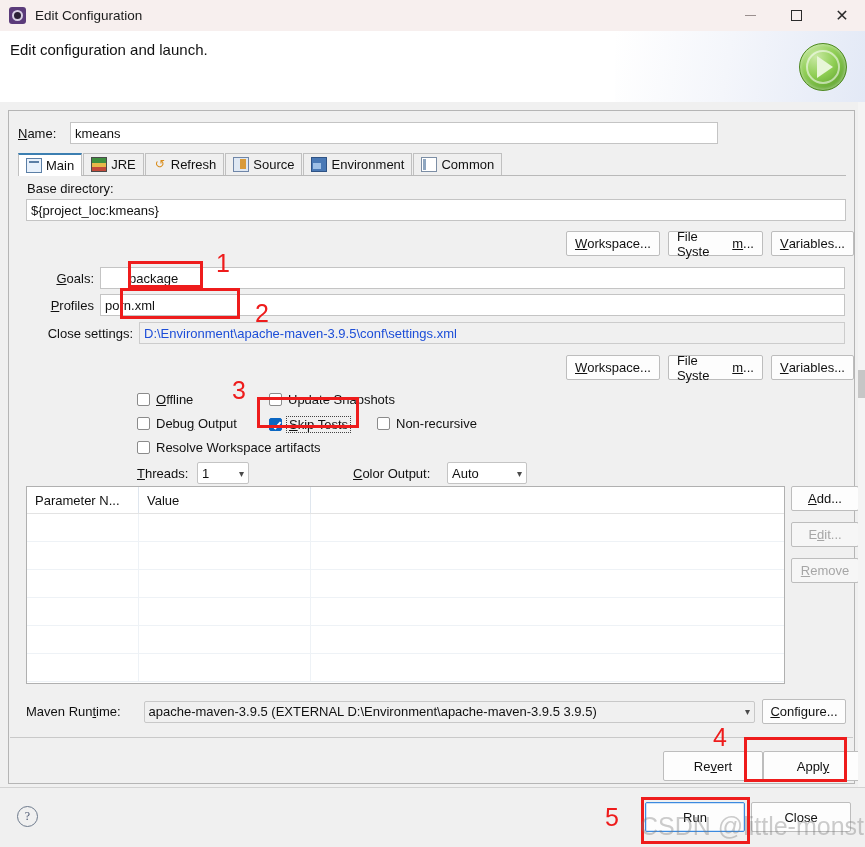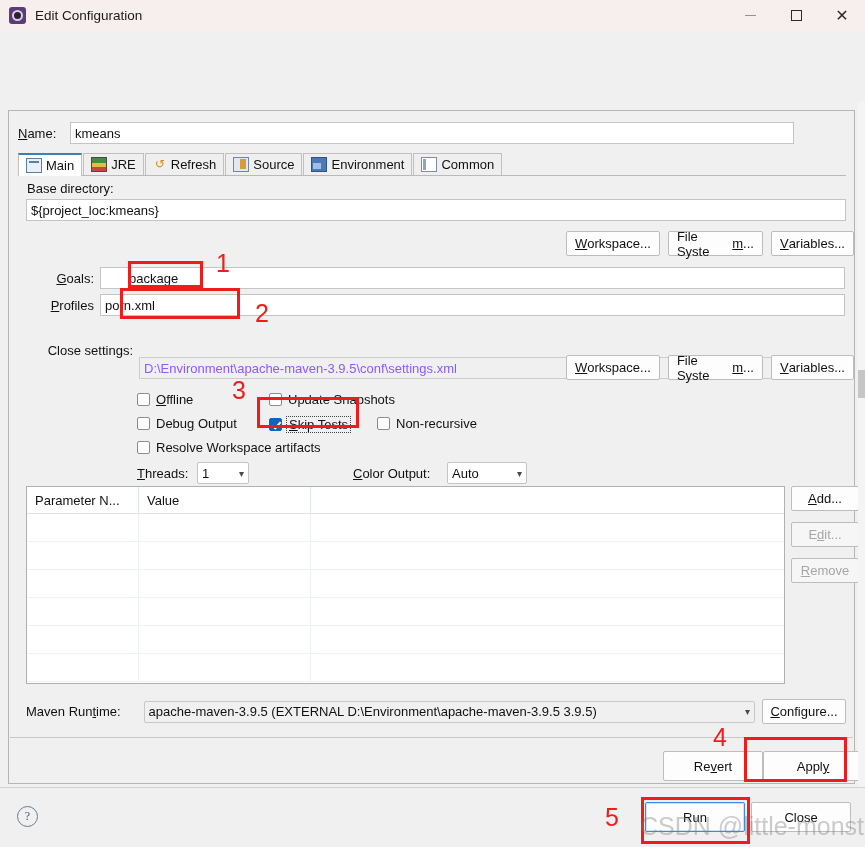--- a/index.html
+++ b/index.html
@@ -51,26 +51,26 @@
   .row{position:absolute;display:flex;align-items:center;}
 
   .lbl{font-size:13px;color:#111;white-space:nowrap;}
   .u{text-decoration:underline;}
 
   .field{
     background:#ffffff;border:1px solid #c4c4c4;height:22px;box-sizing:border-box;
     font-size:13px;color:#111;padding:0 4px;display:flex;align-items:center;
     font-family:"Liberation Sans","DejaVu Sans",sans-serif;
   }
-  .field.readonly{background:#f0f0f0;border:1px solid #cccccc;color:#8b5cf6;margin-top:35px;}
+  .field.readonly{background:#f0f0f0;border:1px solid #cccccc;color:#1d4ed8;}
 
   
   .name-row{left:9px;top:10px;width:828px;height:24px;}
   .name-lbl{width:52px;}
-  .name-field{width:724px;height:22px;}
+  .name-field{width:648px;height:22px;}
 
   
   .tabs{position:absolute;left:9px;top:41px;width:828px;height:23px;display:flex;align-items:flex-end;
     border-bottom:1px solid #b9b9b9;}
   .tab{height:22px;display:flex;align-items:center;gap:4px;padding:0 7px;
     background:#efefef;border:1px solid #c0c0c0;border-bottom:none;margin-right:1px;
     font-size:13px;color:#111;box-sizing:border-box;}
   .tab.active{background:#ffffff;border-top:2px solid #3c7fb1;height:23px;position:relative;top:1px;}
   .ticon{width:14px;height:13px;display:inline-block;position:relative;flex:0 0 auto;}
   .ic-main{background:#e8f1fb;border:1px solid #5b7fa6;}
@@ -188,20 +188,25 @@
         </div>
       <div class="tb-btn max">
           <span></span>
         </div>
       <div class="tb-btn close">
           <span>✕</span>
         </div>
     </div>
   </div>
 
+  <div class="header">
+    <div class="header-gradient"></div>
+    <div class="header-text">Edit configuration and launch.</div>
+    <div class="launch-icon"></div>
+  </div>
 
   <div class="body-area">
     <div class="panel">
 
       <div class="row name-row">
         <span class="lbl name-lbl"><span class="u">N</span>ame:</span>
         <div class="field name-field">kmeans</div>
       </div>
 
       <div class="tabs">

